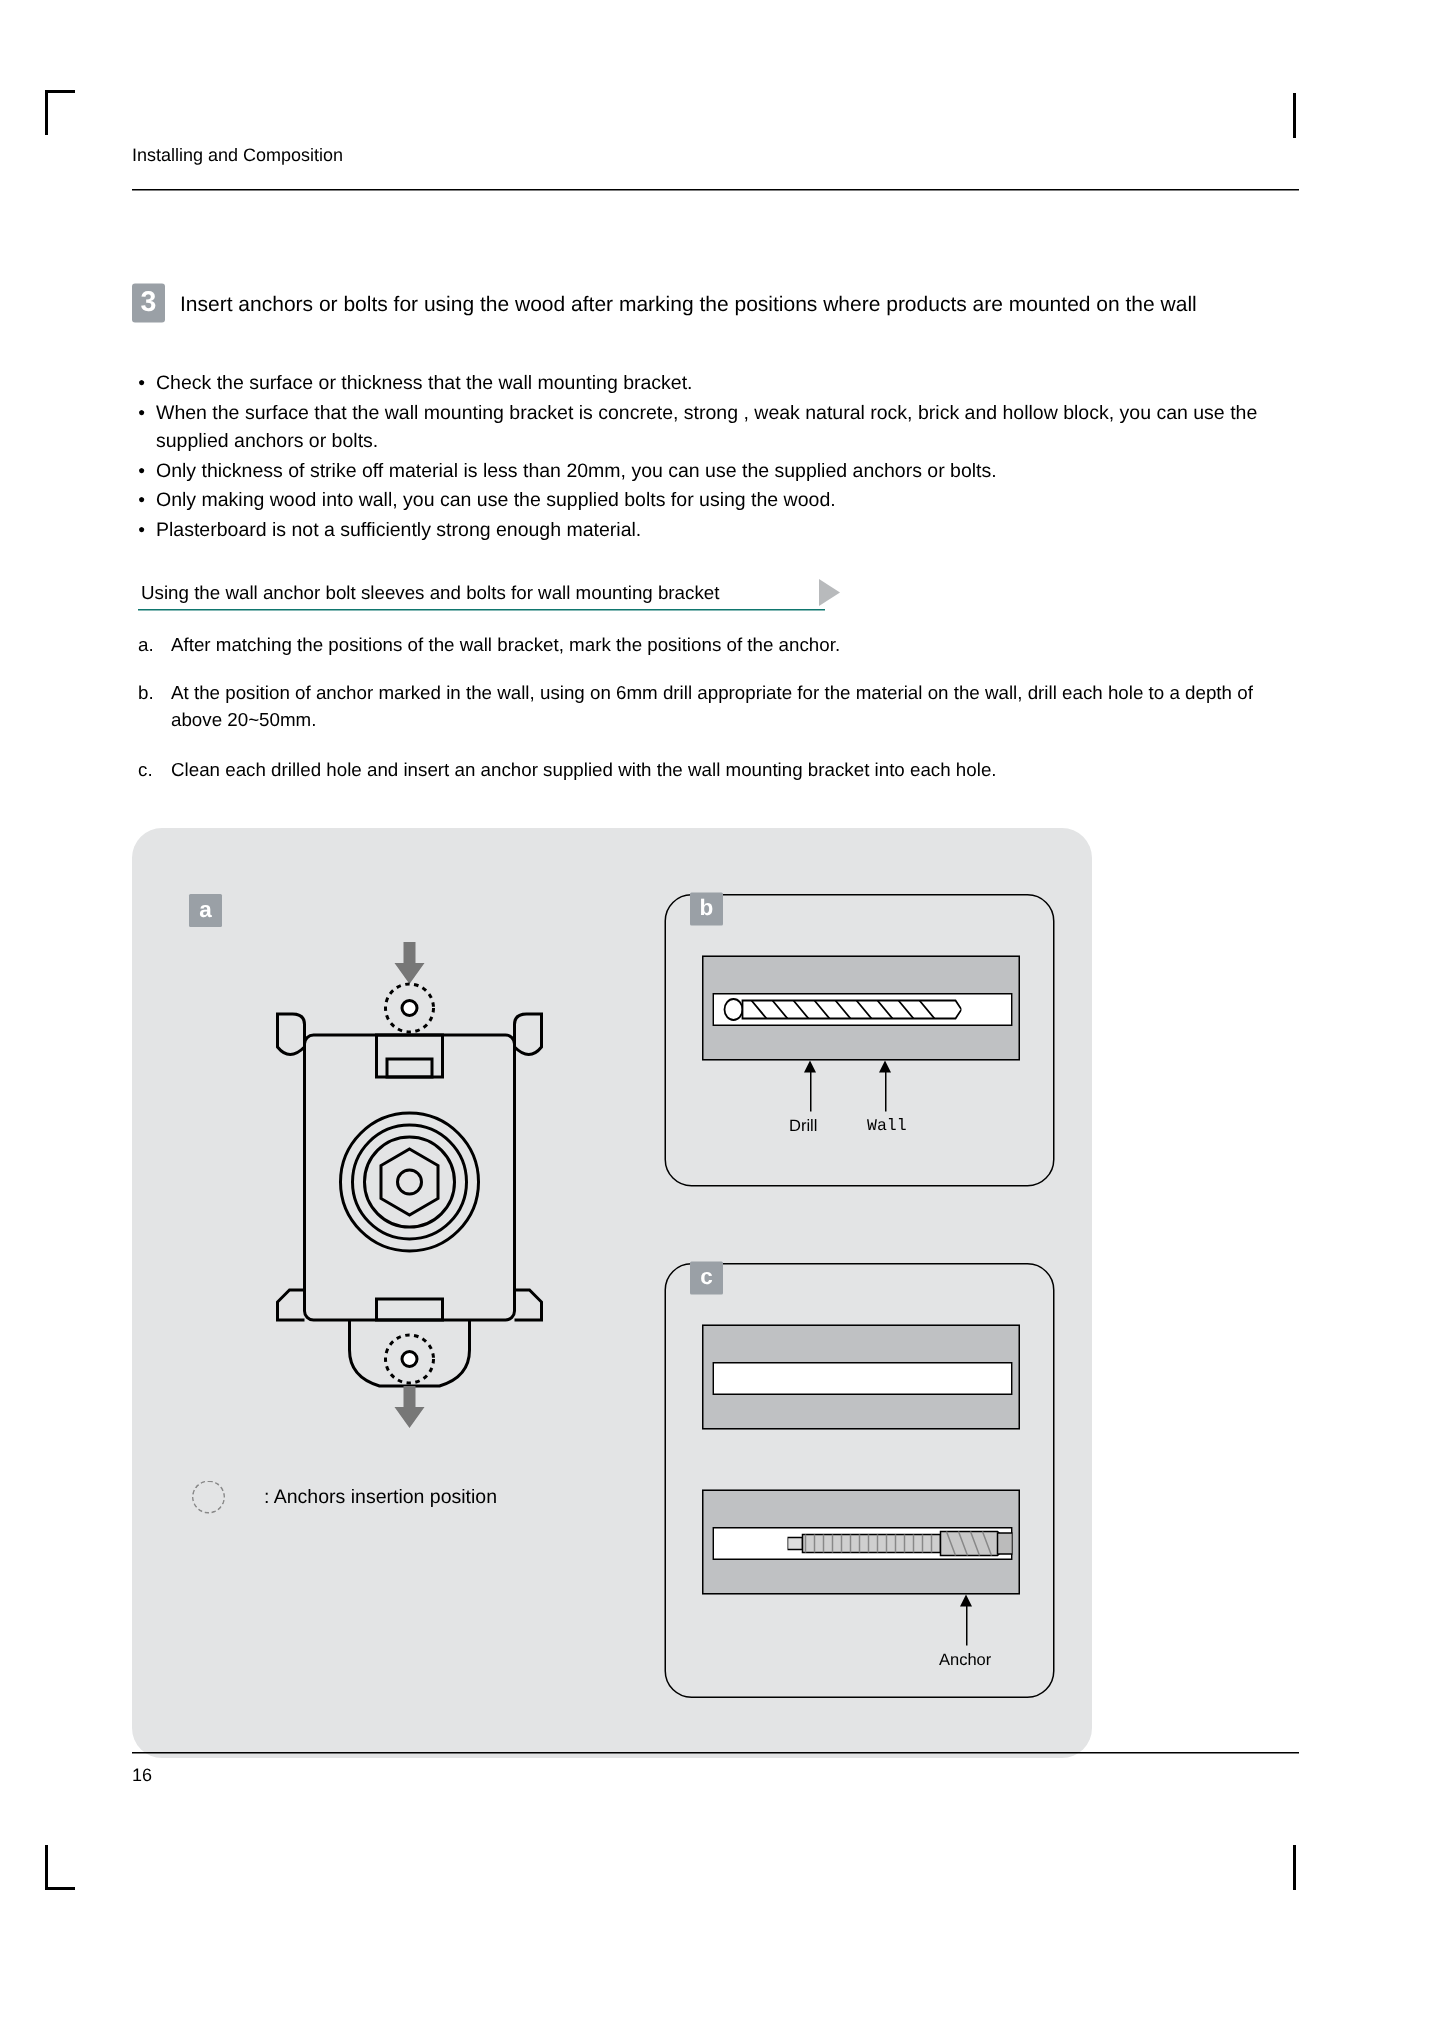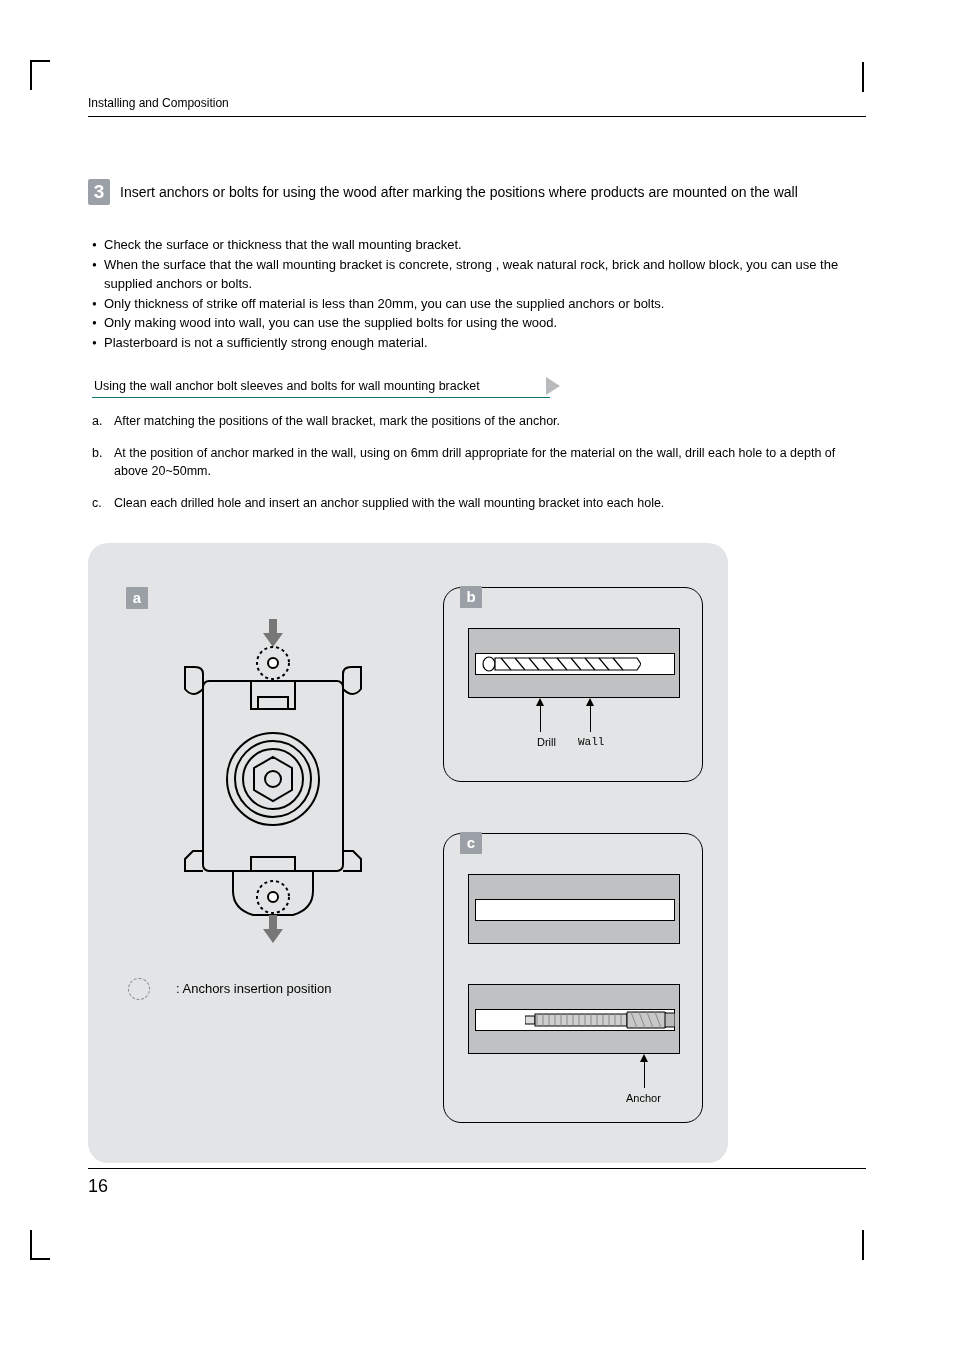--- a/index.html
+++ b/index.html
@@ -17,21 +17,21 @@
   .crop-br { position:absolute; top:1230px; left:862px; width:2px; height:30px; background:#000; }
 
   .page {
     position: absolute;
     left: 88px;
     top: 96px;
     width: 778px;
   }
   .section-header {
     font-size: 12px;
-    padding-bottom: 6px;
+    padding-bottom: 16px;
     border-bottom: 1px solid #000;
     margin-bottom: 62px;
   }
   .step-row {
     display: flex;
     align-items: center;
     gap: 10px;
     margin-bottom: 30px;
   }
   .step-badge {
@@ -98,21 +98,21 @@
   .card-b, .card-c { position:absolute; border:1.5px solid #000; border-radius:18px; background:#e3e4e5; }
   .card-b { left:355px; top:44px; width:260px; height:195px; }
   .card-c { left:355px; top:290px; width:260px; height:290px; }
   .card-b .letter-badge { top:-2px; left:16px; }
   .card-c .letter-badge { top:-2px; left:16px; }
   .ann { position:absolute; font-size:11px; text-align:center; }
   .arrow-up { position:absolute; width:1px; background:#000; }
   .arrow-up::before { content:""; position:absolute; top:-6px; left:-4px; border-left:4.5px solid transparent;border-right:4.5px solid transparent;border-bottom:8px solid #000; }
 
   .footer-rule { position:absolute; left:88px; top:1168px; width:778px; border-top:1px solid #000; }
-  .page-num { position:absolute; left:88px; top:1176px; font-size:18px; }
+  .page-num { position:absolute; left:88px; top:1176px; font-size:12px; }
 </style>
 </head>
 <body>
 
 <div class="crop-tl"></div>
 <div class="crop-tr1"></div>
 <div class="crop-bl"></div>
 <div class="crop-br"></div>
 
 <div class="page">
@@ -196,21 +196,21 @@
         <svg style="position:absolute;left:12px;top:26px;" width="160" height="18">
           <g stroke="#000" fill="#fff" stroke-width="1.2">
             <ellipse cx="8" cy="9" rx="6" ry="7"></ellipse>
             <path d="M14 3 L156 3 L160 9 L156 15 L14 15 Z"></path>
             <path d="M20 3 L30 15 M34 3 L44 15 M48 3 L58 15 M62 3 L72 15 M76 3 L86 15 M90 3 L100 15 M104 3 L114 15 M118 3 L128 15 M132 3 L142 15"></path>
           </g>
         </svg>
       </div>
       <div class="arrow-up" style="left:96px;top:116px;height:28px;"></div>
       <div class="arrow-up" style="left:146px;top:116px;height:28px;"></div>
-      <div class="ann" style="left:93px;top:148px;">Drill</div>
+      <div class="ann" style="left:82px;top:148px;">Drill</div>
       <div class="ann" style="left:134px;top:148px;font-family:Liberation Mono, monospace;">Wall</div>
     </div>
 
     <div class="card-c">
       <div class="letter-badge">c</div>
 
       <div style="position:absolute;left:24px;top:40px;width:212px;height:70px;border:1px solid #000;background:#bfc1c3;">
         <div style="position:absolute;left:6px;top:24px;width:200px;height:22px;border:1px solid #000;background:#fff;"></div>
       </div>
 

